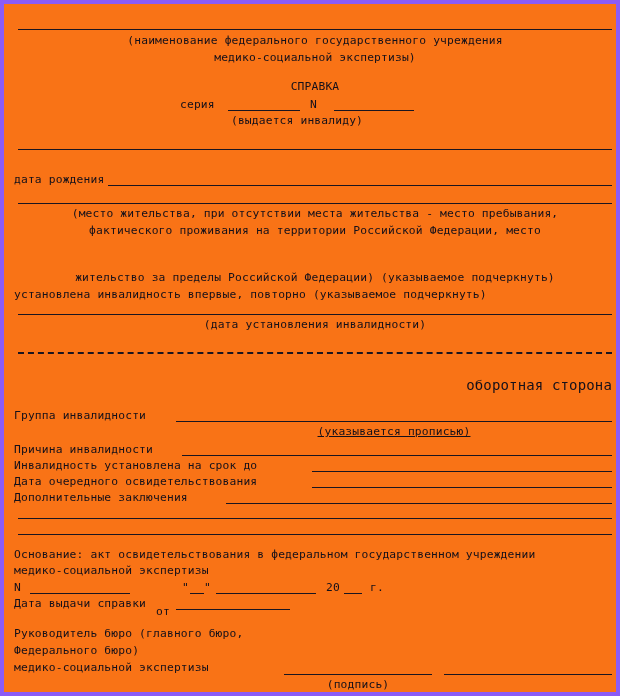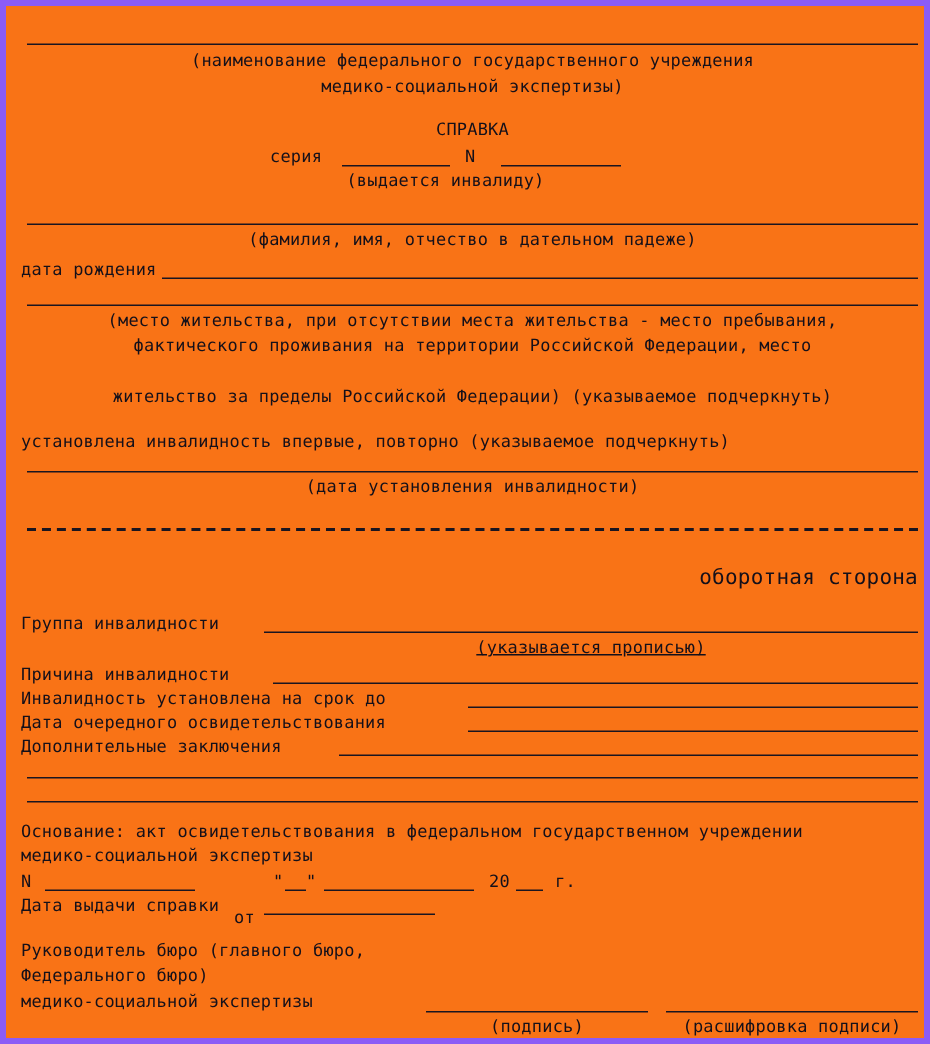--- a/index.html
+++ b/index.html
@@ -84,29 +84,28 @@
   <div class="ctr" style="left:14px; top:48px; width:594px;">медико-социальной экспертизы)</div>
 
   <div class="t" style="left:176px; top:95px;">серия</div>
   <div class="rule-thin" style="left:224px; top:106px; width:72px;"></div>
   <div class="t" style="left:306px; top:95px;">N</div>
   <div class="rule-thin" style="left:330px; top:106px; width:80px;"></div>
 
   <div class="ctr" style="left:176px; top:111px; width:234px;">(выдается инвалиду)</div>
 
   <div class="rule" style="left:14px; top:145px; width:594px;"></div>
-  <div class="ctr" style="left:14px; top:150px; width:594px;">(фамилия, имя, отчество в дательном падеже)</div>
 
   <div class="t" style="left:10px; top:170px;">дата рождения</div>
   <div class="rule" style="left:104px; top:181px; width:504px;"></div>
 
   <div class="rule" style="left:14px; top:199px; width:594px;"></div>
   <div class="ctr" style="left:14px; top:204px; width:594px;">(место жительства, при отсутствии места жительства - место пребывания,</div>
   <div class="ctr" style="left:14px; top:221px; width:594px;">фактического проживания на территории Российской Федерации, место</div>
-  <div class="ctr" style="left:14px; top:255px; width:594px;">жительство за пределы Российской Федерации) (указываемое подчеркнуть)</div>
+  <div class="ctr" style="left:14px; top:268px; width:594px;">жительство за пределы Российской Федерации) (указываемое подчеркнуть)</div>
 
   <div class="t" style="left:10px; top:285px;">установлена инвалидность впервые, повторно (указываемое подчеркнуть)</div>
 
   <div class="rule" style="left:14px; top:310px; width:594px;"></div>
   <div class="ctr" style="left:14px; top:315px; width:594px;">(дата установления инвалидности)</div>
 
   <div class="dashed" style="left:14px; top:348px; width:594px;"></div>
 
   <div class="rt" style="left:14px; top:374px; width:594px;">оборотная сторона</div>
 
@@ -148,15 +147,14 @@
   <div class="rule-thin" style="left:172px; top:605px; width:114px;"></div>
 
   <div class="t" style="left:10px; top:624px;">Руководитель бюро (главного бюро,</div>
   <div class="t" style="left:10px; top:641px;">Федерального бюро)</div>
   <div class="t" style="left:10px; top:658px;">медико-социальной экспертизы</div>
 
   <div class="rule" style="left:280px; top:670px; width:148px;"></div>
   <div class="ctr" style="left:280px; top:675px; width:148px;">(подпись)</div>
 
   <div class="rule" style="left:440px; top:670px; width:168px;"></div>
-  <div class="ctr" style="left:440px; top:675px; width:168px;">(расшифровка подписи)</div>
 
 </div>
 
 </body></html>

